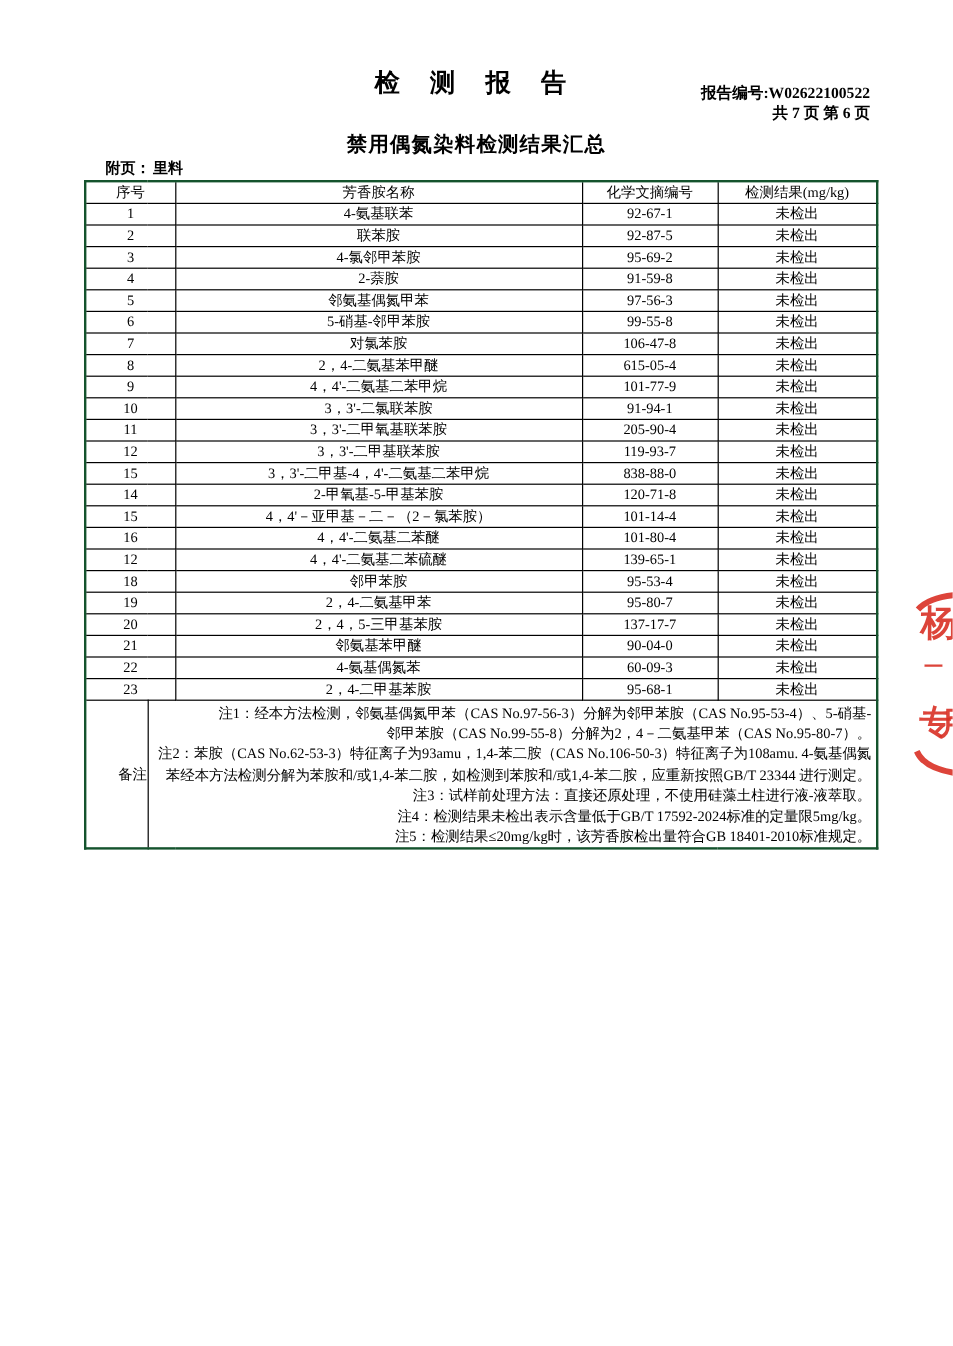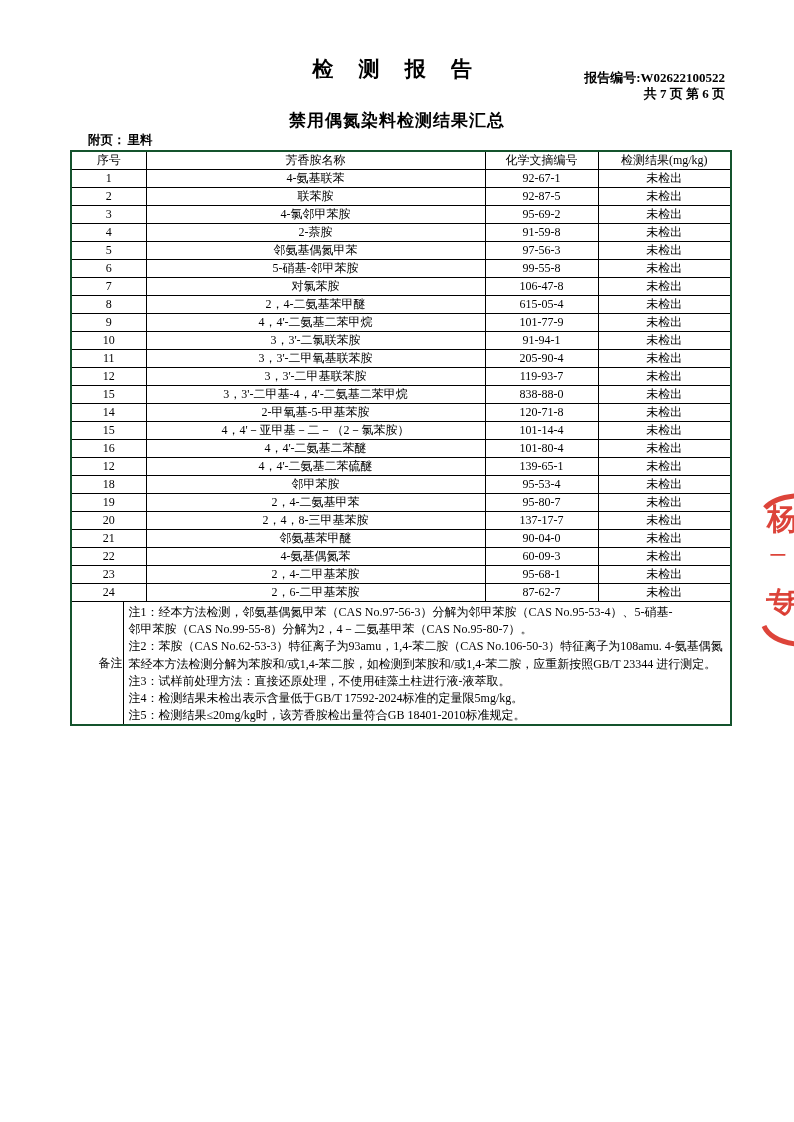--- a/index.html
+++ b/index.html
@@ -55,21 +55,21 @@
     white-space: nowrap;
   }
   .result-table tr { height: 18px; }
   .result-table tr.remarks-row { height: 121px; }
   .remarks-row .remark-label { text-align: right; vertical-align: middle; }
   .remarks-row .remark-notes {
     text-align: left; vertical-align: top;
     padding: 2px 4px 0 5px;
     white-space: normal;
   }
-  .note-line { line-height: 17.2px; white-space: nowrap; }
+  .note-line { line-height: 17.2px; white-space: nowrap; text-align: right; }
 
   
   .stamp { position: absolute; pointer-events: none; }
   .stamp-frag {
     position: absolute;
     color: #d93025;
     font-weight: bold;
     opacity: 0.9;
     font-family: "Liberation Serif", serif;
   }
@@ -221,46 +221,40 @@
       <td>未检出</td>
     </tr>
         <tr>
       <td colspan="2">19</td>
       <td>2，4-二氨基甲苯</td>
       <td>95-80-7</td>
       <td>未检出</td>
     </tr>
         <tr>
       <td colspan="2">20</td>
-      <td>2，4，8-三甲基苯胺</td>
+      <td>2，4，5-三甲基苯胺</td>
       <td>137-17-7</td>
       <td>未检出</td>
     </tr>
         <tr>
       <td colspan="2">21</td>
       <td>邻氨基苯甲醚</td>
       <td>90-04-0</td>
       <td>未检出</td>
     </tr>
         <tr>
       <td colspan="2">22</td>
       <td>4-氨基偶氮苯</td>
       <td>60-09-3</td>
       <td>未检出</td>
     </tr>
         <tr>
       <td colspan="2">23</td>
       <td>2，4-二甲基苯胺</td>
       <td>95-68-1</td>
-      <td>未检出</td>
-    </tr>
-        <tr>
-      <td colspan="2">24</td>
-      <td>2，6-二甲基苯胺</td>
-      <td>87-62-7</td>
       <td>未检出</td>
     </tr>
       </tbody>
     <tbody>
       <tr class="remarks-row">
         <td class="remark-label">备注</td>
         <td class="remark-notes" colspan="4">
             <div class="note-line">注1：经本方法检测，邻氨基偶氮甲苯（CAS No.97-56-3）分解为邻甲苯胺（CAS No.95-53-4）、5-硝基-</div>
             <div class="note-line">邻甲苯胺（CAS No.99-55-8）分解为2，4－二氨基甲苯（CAS No.95-80-7）。</div>
             <div class="note-line">注2：苯胺（CAS No.62-53-3）特征离子为93amu，1,4-苯二胺（CAS No.106-50-3）特征离子为108amu. 4-氨基偶氮</div>

